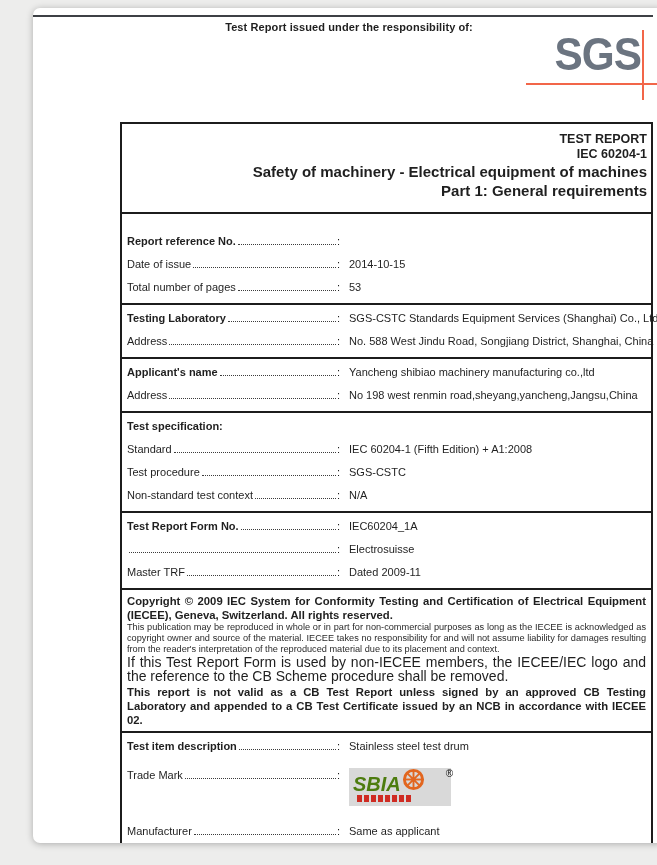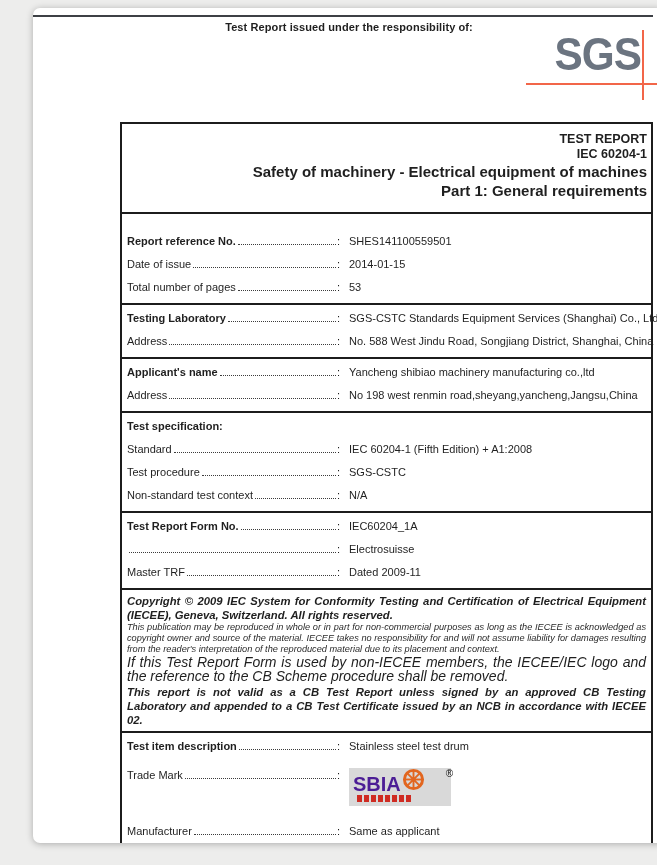--- a/index.html
+++ b/index.html
@@ -52,35 +52,35 @@
   .row{display:flex;align-items:flex-end;min-height:23px;line-height:23px;font-size:11px;}
   .lbl{width:213px;display:flex;align-items:baseline;flex:none;}
   .lbl-t{white-space:nowrap;}
   .lbl-t.b{font-weight:bold;}
   .dots{flex:1;border-bottom:1.6px dotted #3c3c3c;margin:0 1px 4px 2px;min-width:6px;}
   .colon{flex:none;}
   .val{padding-left:9px;white-space:nowrap;}
   .pad-top{padding-top:14px;}
 
   
-  .copy p{margin:0;text-align:justify;font-style:italic;}
+  .copy p{margin:0;text-align:justify;}
   .cp-bold{font-size:11.3px;font-weight:bold;line-height:14px;margin-top:2px !important;}
   .cp-small{font-size:9.2px;line-height:11px;color:#2a2a2a;}
   .cp-norm{font-size:14px;line-height:14px;}
 
   
   .tm-row{align-items:flex-start;min-height:62px;}
   .tm-row .lbl{margin-top:6px;text-align:right;}
   .tm-wrap{position:relative;margin:10px 0 4px 9px;}
   .tm-box{
     width:102px;height:38px;background:#d9d9d9;
     position:relative;display:flex;align-items:center;padding:0 4px;box-sizing:border-box;
   }
   .tm-brand{
-    color:#4c1d95;font-weight:bold;
+    color:#4d7c0f;font-weight:bold;font-style:italic;
     font-size:20px;letter-spacing:0px;line-height:20px;margin-top:-6px;
   }
   .tm-wheel{margin-left:1px;margin-top:-8px;}
   .tm-reg{position:absolute;top:-6px;right:-2px;font-size:10px;color:#111;font-style:normal;}
   .tm-strip{
     position:absolute;left:8px;bottom:4px;width:56px;height:7px;
     background:repeating-linear-gradient(90deg,#cf2b22 0 5px,#d9d9d9 5px 7px);
   }
 </style>
 </head>
@@ -107,29 +107,28 @@
       <div class="tb-l">Part 1: General requirements</div>
     </div>
 
     <div class="sect">
       <div class="row pad-top">
         <div class="lbl">
             <span class="lbl-t b">Report reference No.</span>
             <span class="dots"></span>
             <span class="colon">:</span>
           </div>
-        <div class="val">SHES141100559501</div>
       </div>
       <div class="row">
         <div class="lbl">
             <span class="lbl-t">Date of issue</span>
             <span class="dots"></span>
             <span class="colon">:</span>
           </div>
-        <div class="val">2014-01-15</div>
+        <div class="val">2014-10-15</div>
       </div>
       <div class="row">
         <div class="lbl">
             <span class="lbl-t">Total number of pages</span>
             <span class="dots"></span>
             <span class="colon">:</span>
           </div>
         <div class="val">53</div>
       </div>
     </div>

